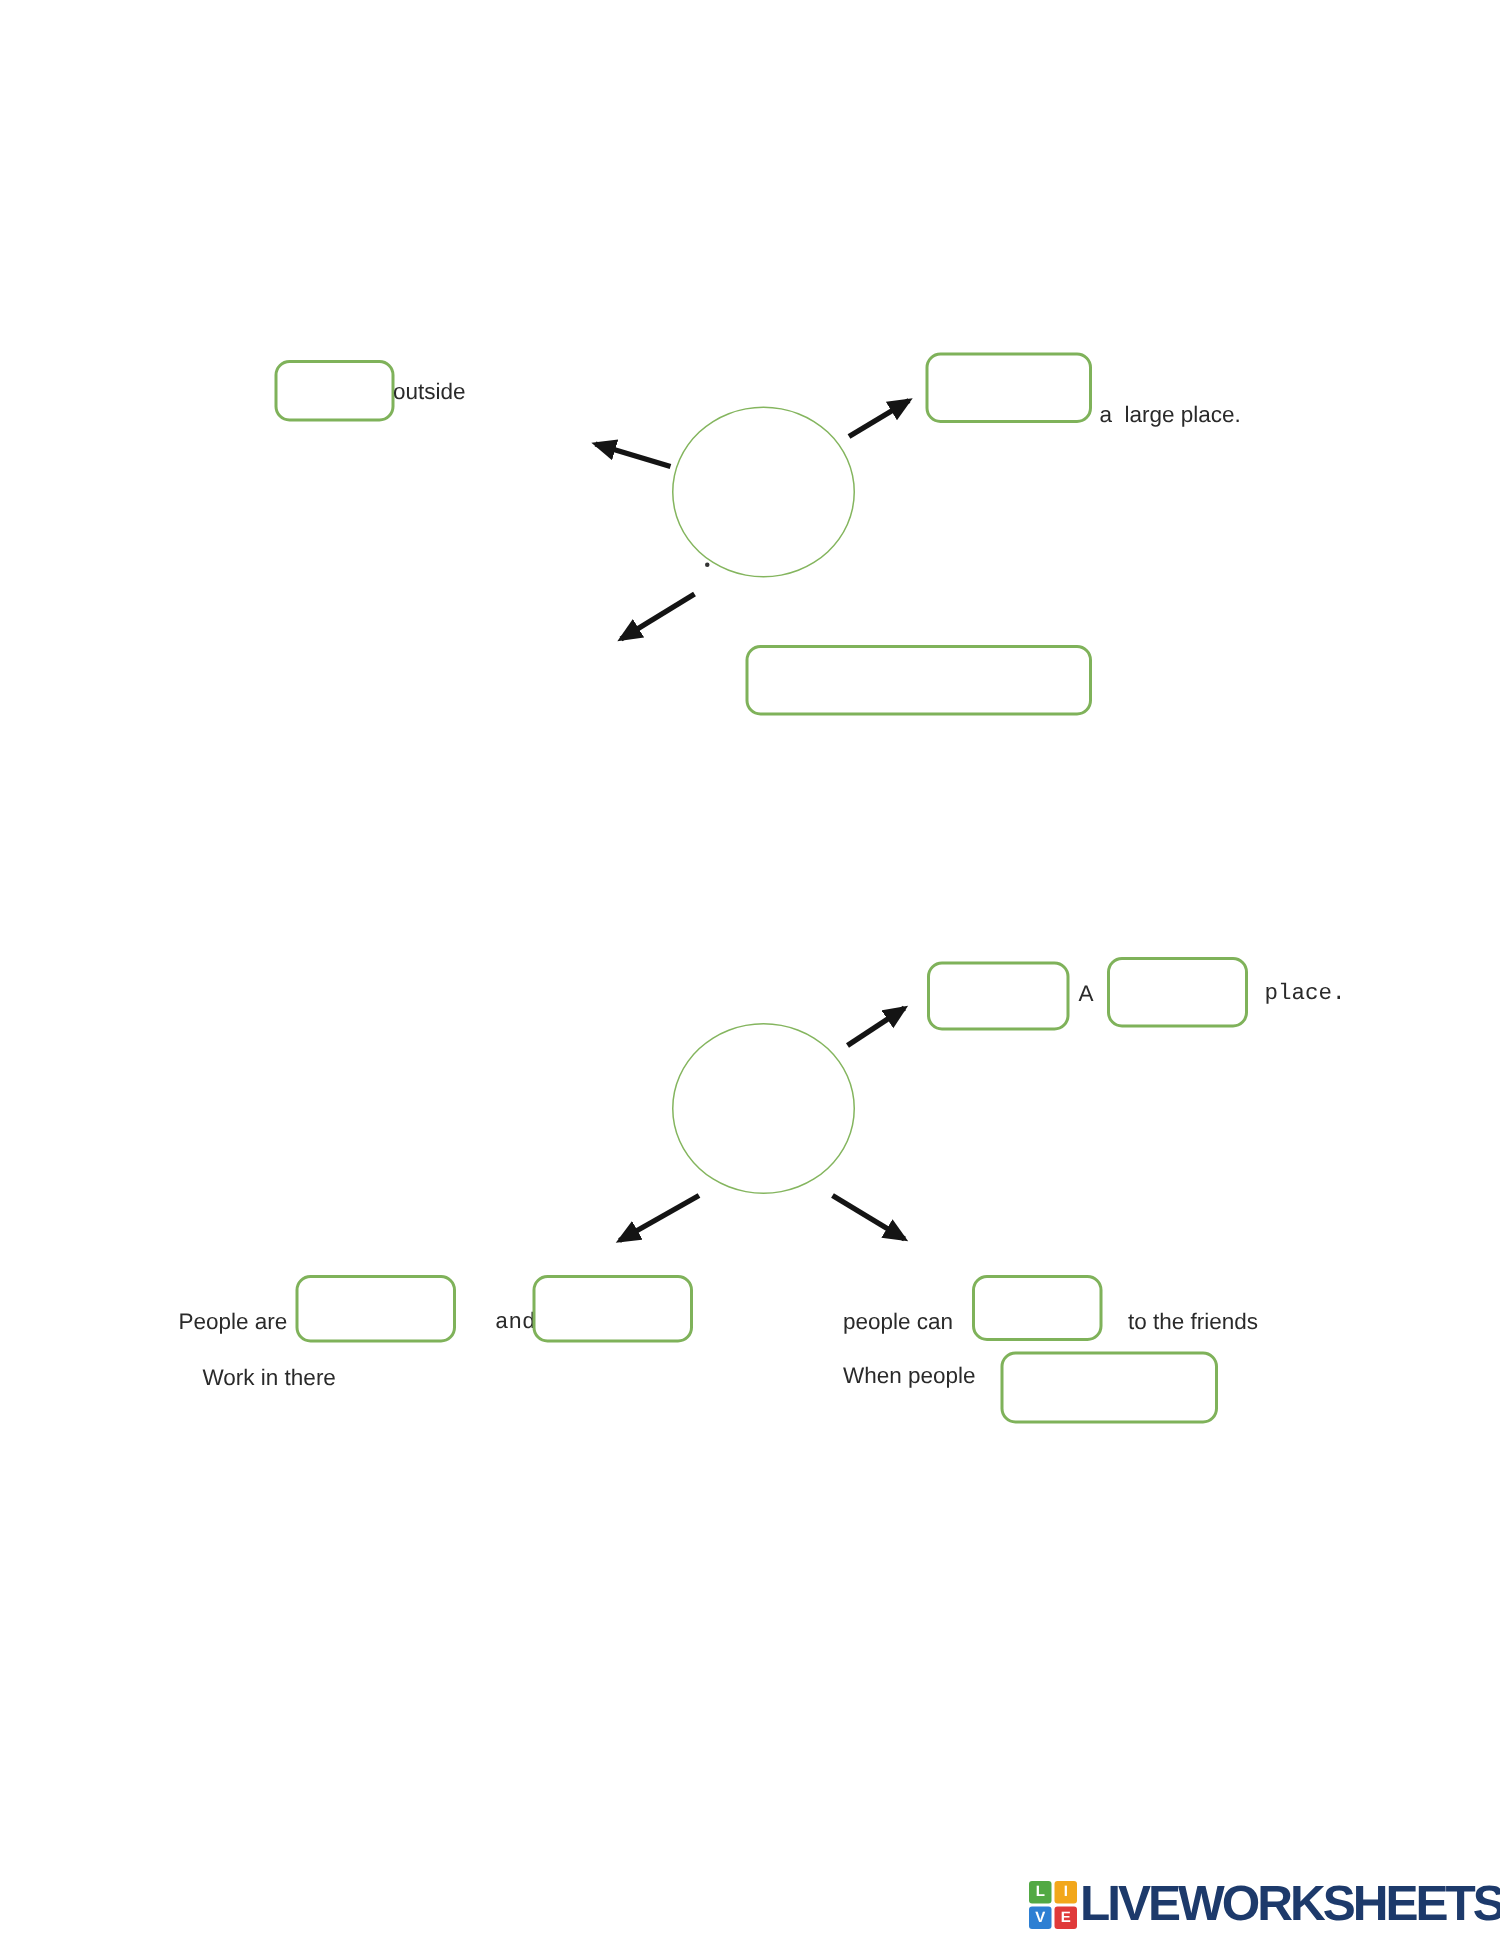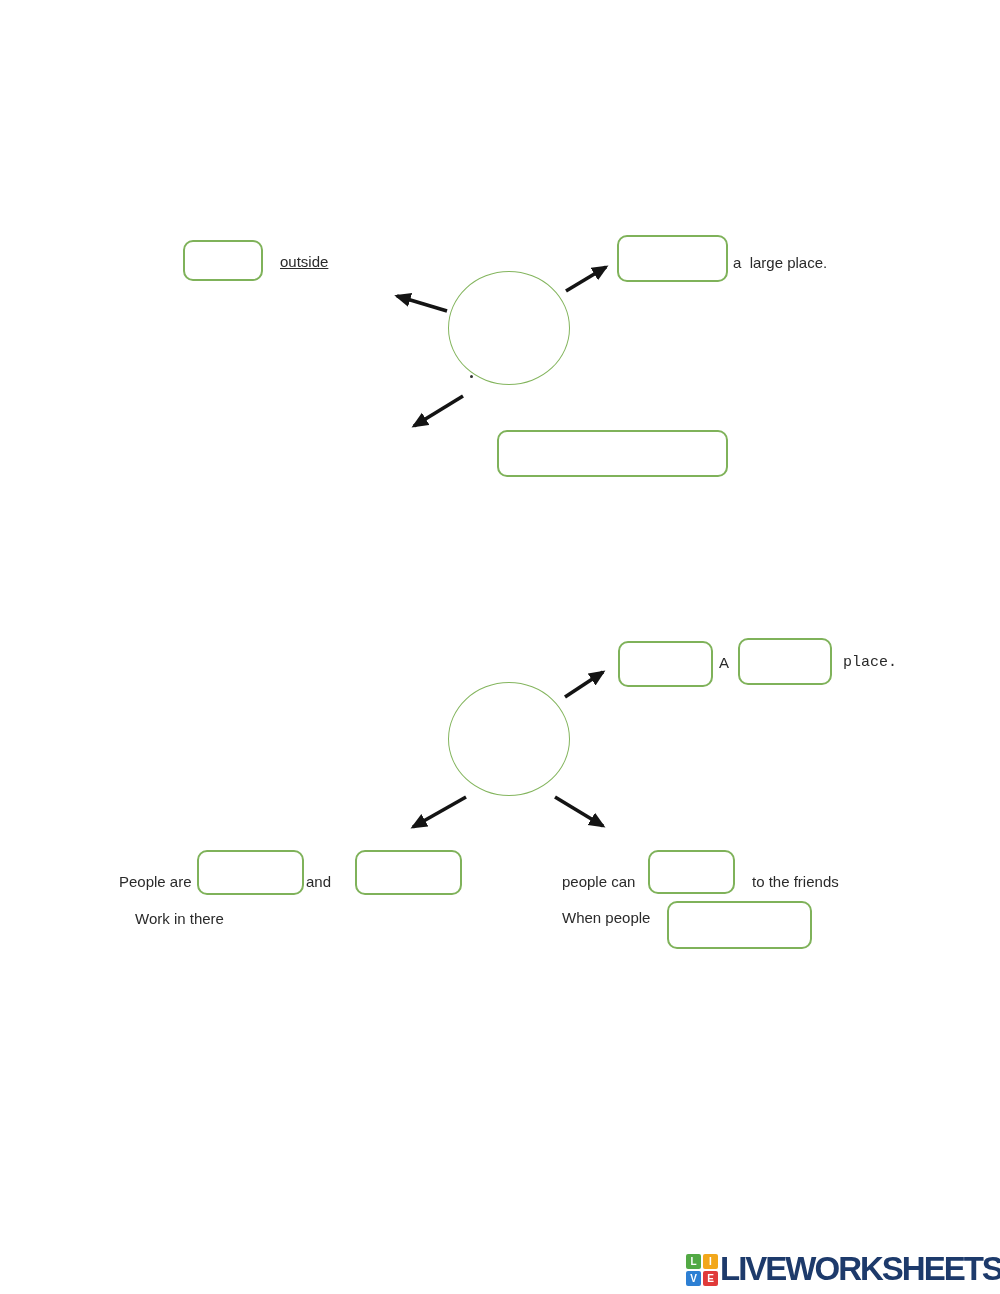--- a/index.html
+++ b/index.html
@@ -103,40 +103,40 @@
     </defs>
     <line x1="447" y1="311" x2="397" y2="296" marker-end="url(#ah)"></line>
     <line x1="566" y1="291" x2="606" y2="267" marker-end="url(#ah)"></line>
     <line x1="463" y1="396" x2="414" y2="426" marker-end="url(#ah)"></line>
     <line x1="565" y1="697" x2="603" y2="672" marker-end="url(#ah)"></line>
     <line x1="466" y1="797" x2="413" y2="827" marker-end="url(#ah)"></line>
     <line x1="555" y1="797" x2="603" y2="826" marker-end="url(#ah)"></line>
   </svg>
 
   <input type="text" class="answer-box" style="left: 183px; top: 240px; width: 80px; height: 41px;" value="">
-  <div class="lbl" style="left:280px; top:253px;text-decoration:underline;">outside</div>
+  <div class="lbl" style="left:262px; top:253px;">outside</div>
 
   <div class="topic-circle" style="left:448px; top:271px;"></div>
   <div class="tiny-dot"></div>
 
   <input type="text" class="answer-box" style="left: 617px; top: 235px; width: 111px; height: 47px;" value="">
-  <div class="lbl" style="left:733px; top:254px;">a  large place.</div>
+  <div class="lbl" style="left:733px; top:268px;">a  large place.</div>
 
   <input type="text" class="answer-box" style="left: 497px; top: 430px; width: 231px; height: 47px;" value="">
 
   <div class="topic-circle" style="left:448px; top:682px;"></div>
 
   <input type="text" class="answer-box" style="left: 618px; top: 641px; width: 95px; height: 46px;" value="">
   <div class="lbl" style="left:719px; top:654px;">A</div>
   <input type="text" class="answer-box" style="left: 738px; top: 638px; width: 94px; height: 47px;" value="">
   <div class="lbl" style="left:843px; top:654px;font-family:Liberation Mono, monospace;">place.</div>
 
   <div class="lbl" style="left:119px; top:873px;">People are</div>
   <input type="text" class="answer-box" style="left: 197px; top: 850px; width: 107px; height: 45px;" value="">
-  <div class="lbl" style="left:306px; top:873px;">and</div>
+  <div class="lbl" style="left:330px; top:873px;font-family:Liberation Mono, monospace;">and</div>
   <input type="text" class="answer-box" style="left: 355px; top: 850px; width: 107px; height: 45px;" value="">
   <div class="lbl" style="left:135px; top:910px;">Work in there</div>
 
   <div class="lbl" style="left:562px; top:873px;">people can</div>
   <input type="text" class="answer-box" style="left: 648px; top: 850px; width: 87px; height: 44px;" value="">
   <div class="lbl" style="left:752px; top:873px;">to the friends</div>
 
   <div class="lbl" style="left:562px; top:909px;text-align:center;">When people</div>
   <input type="text" class="answer-box" style="left: 667px; top: 901px; width: 145px; height: 48px;" value="">
 

